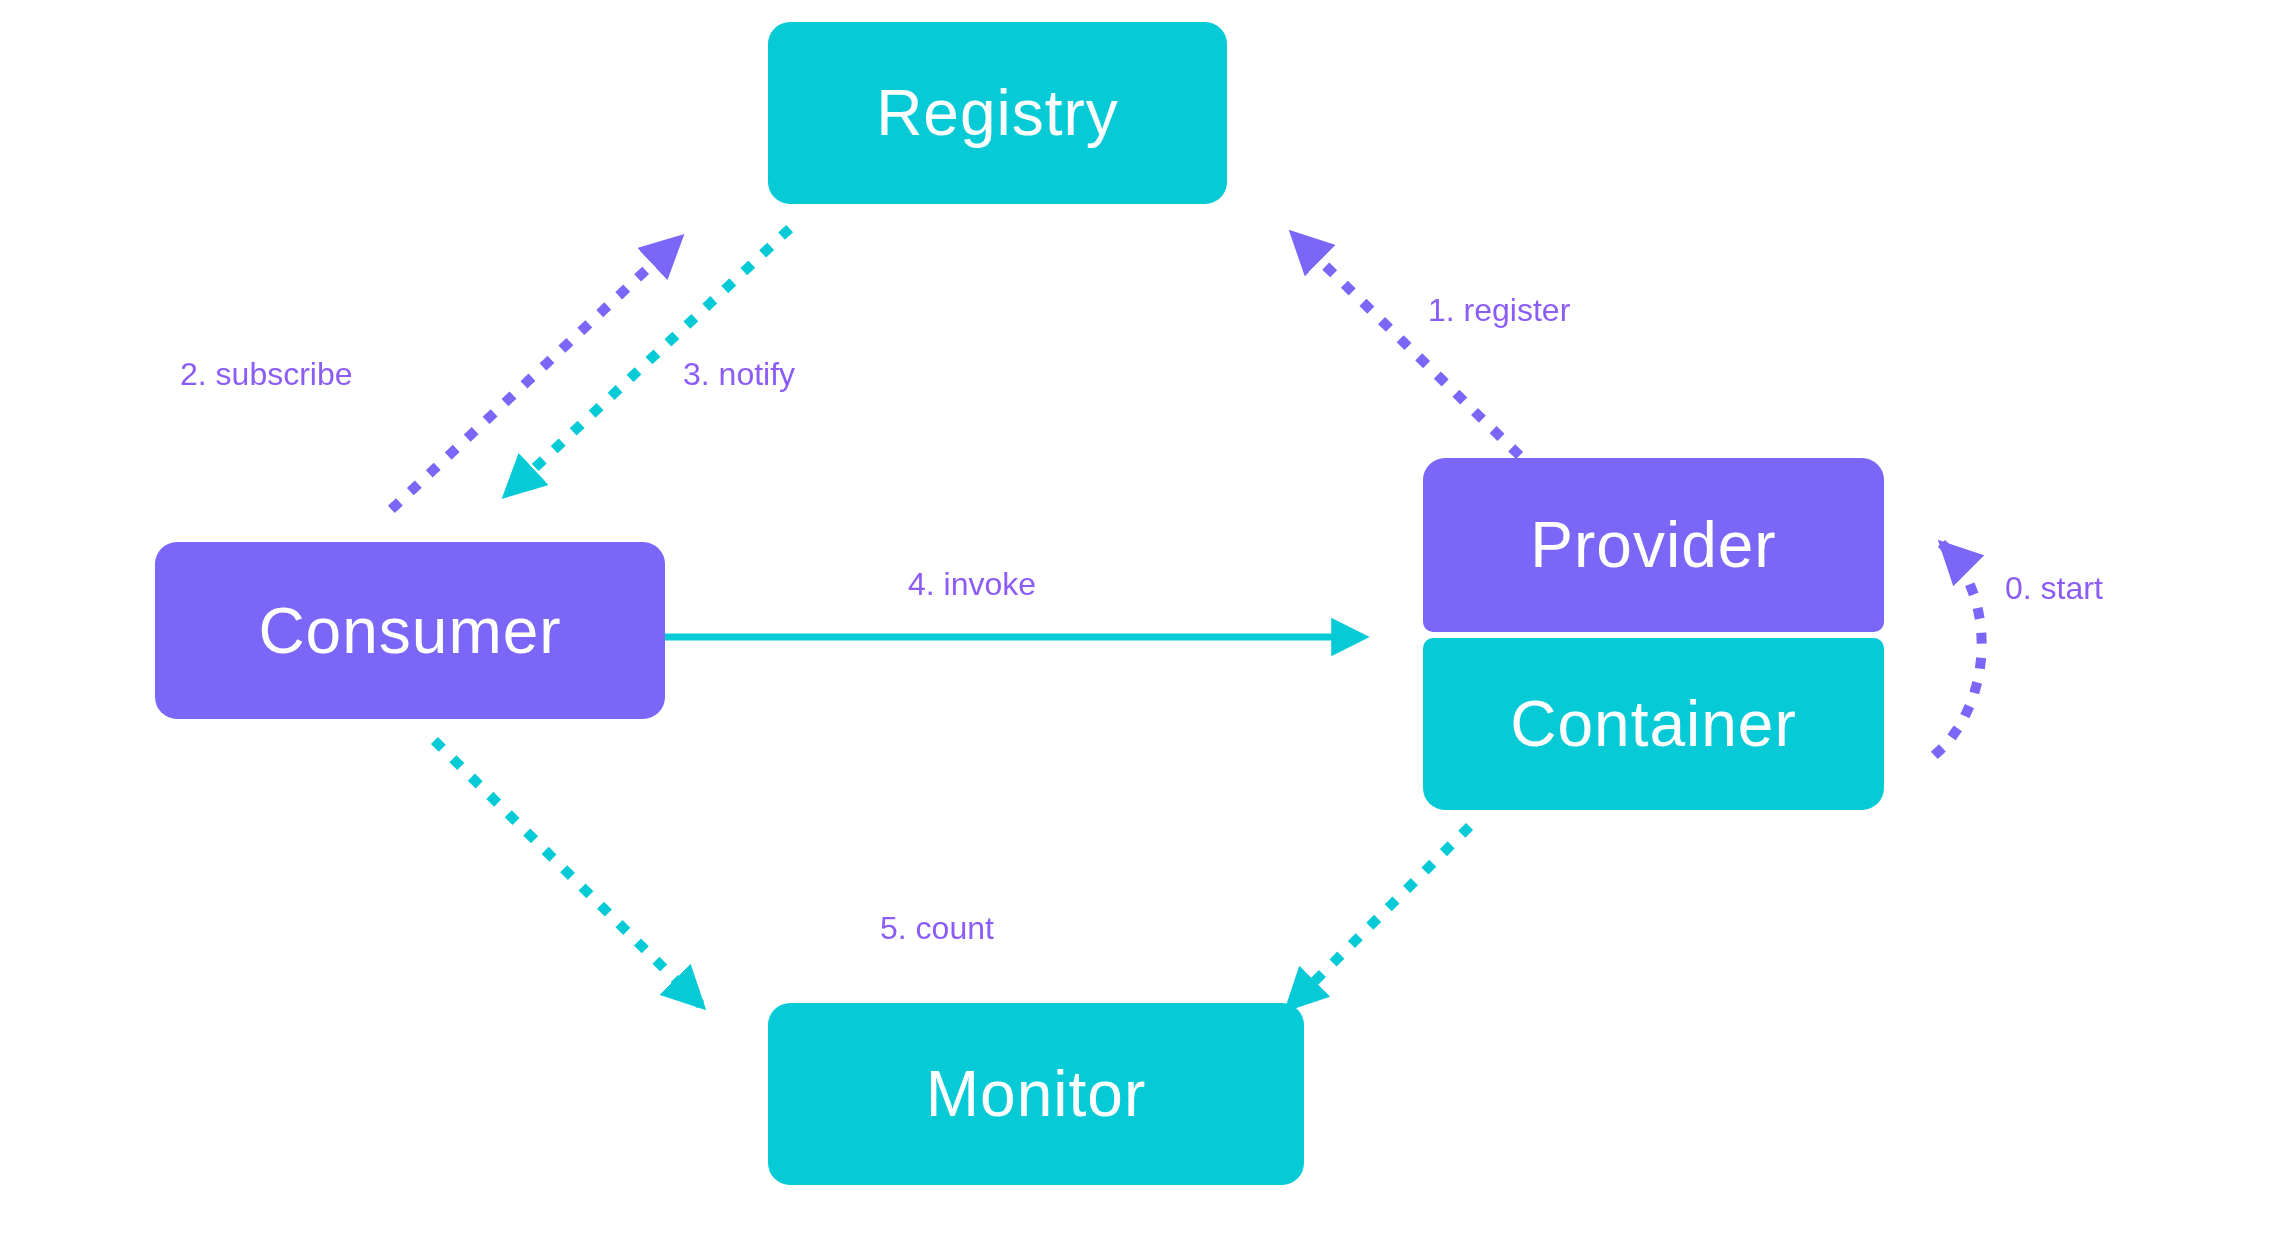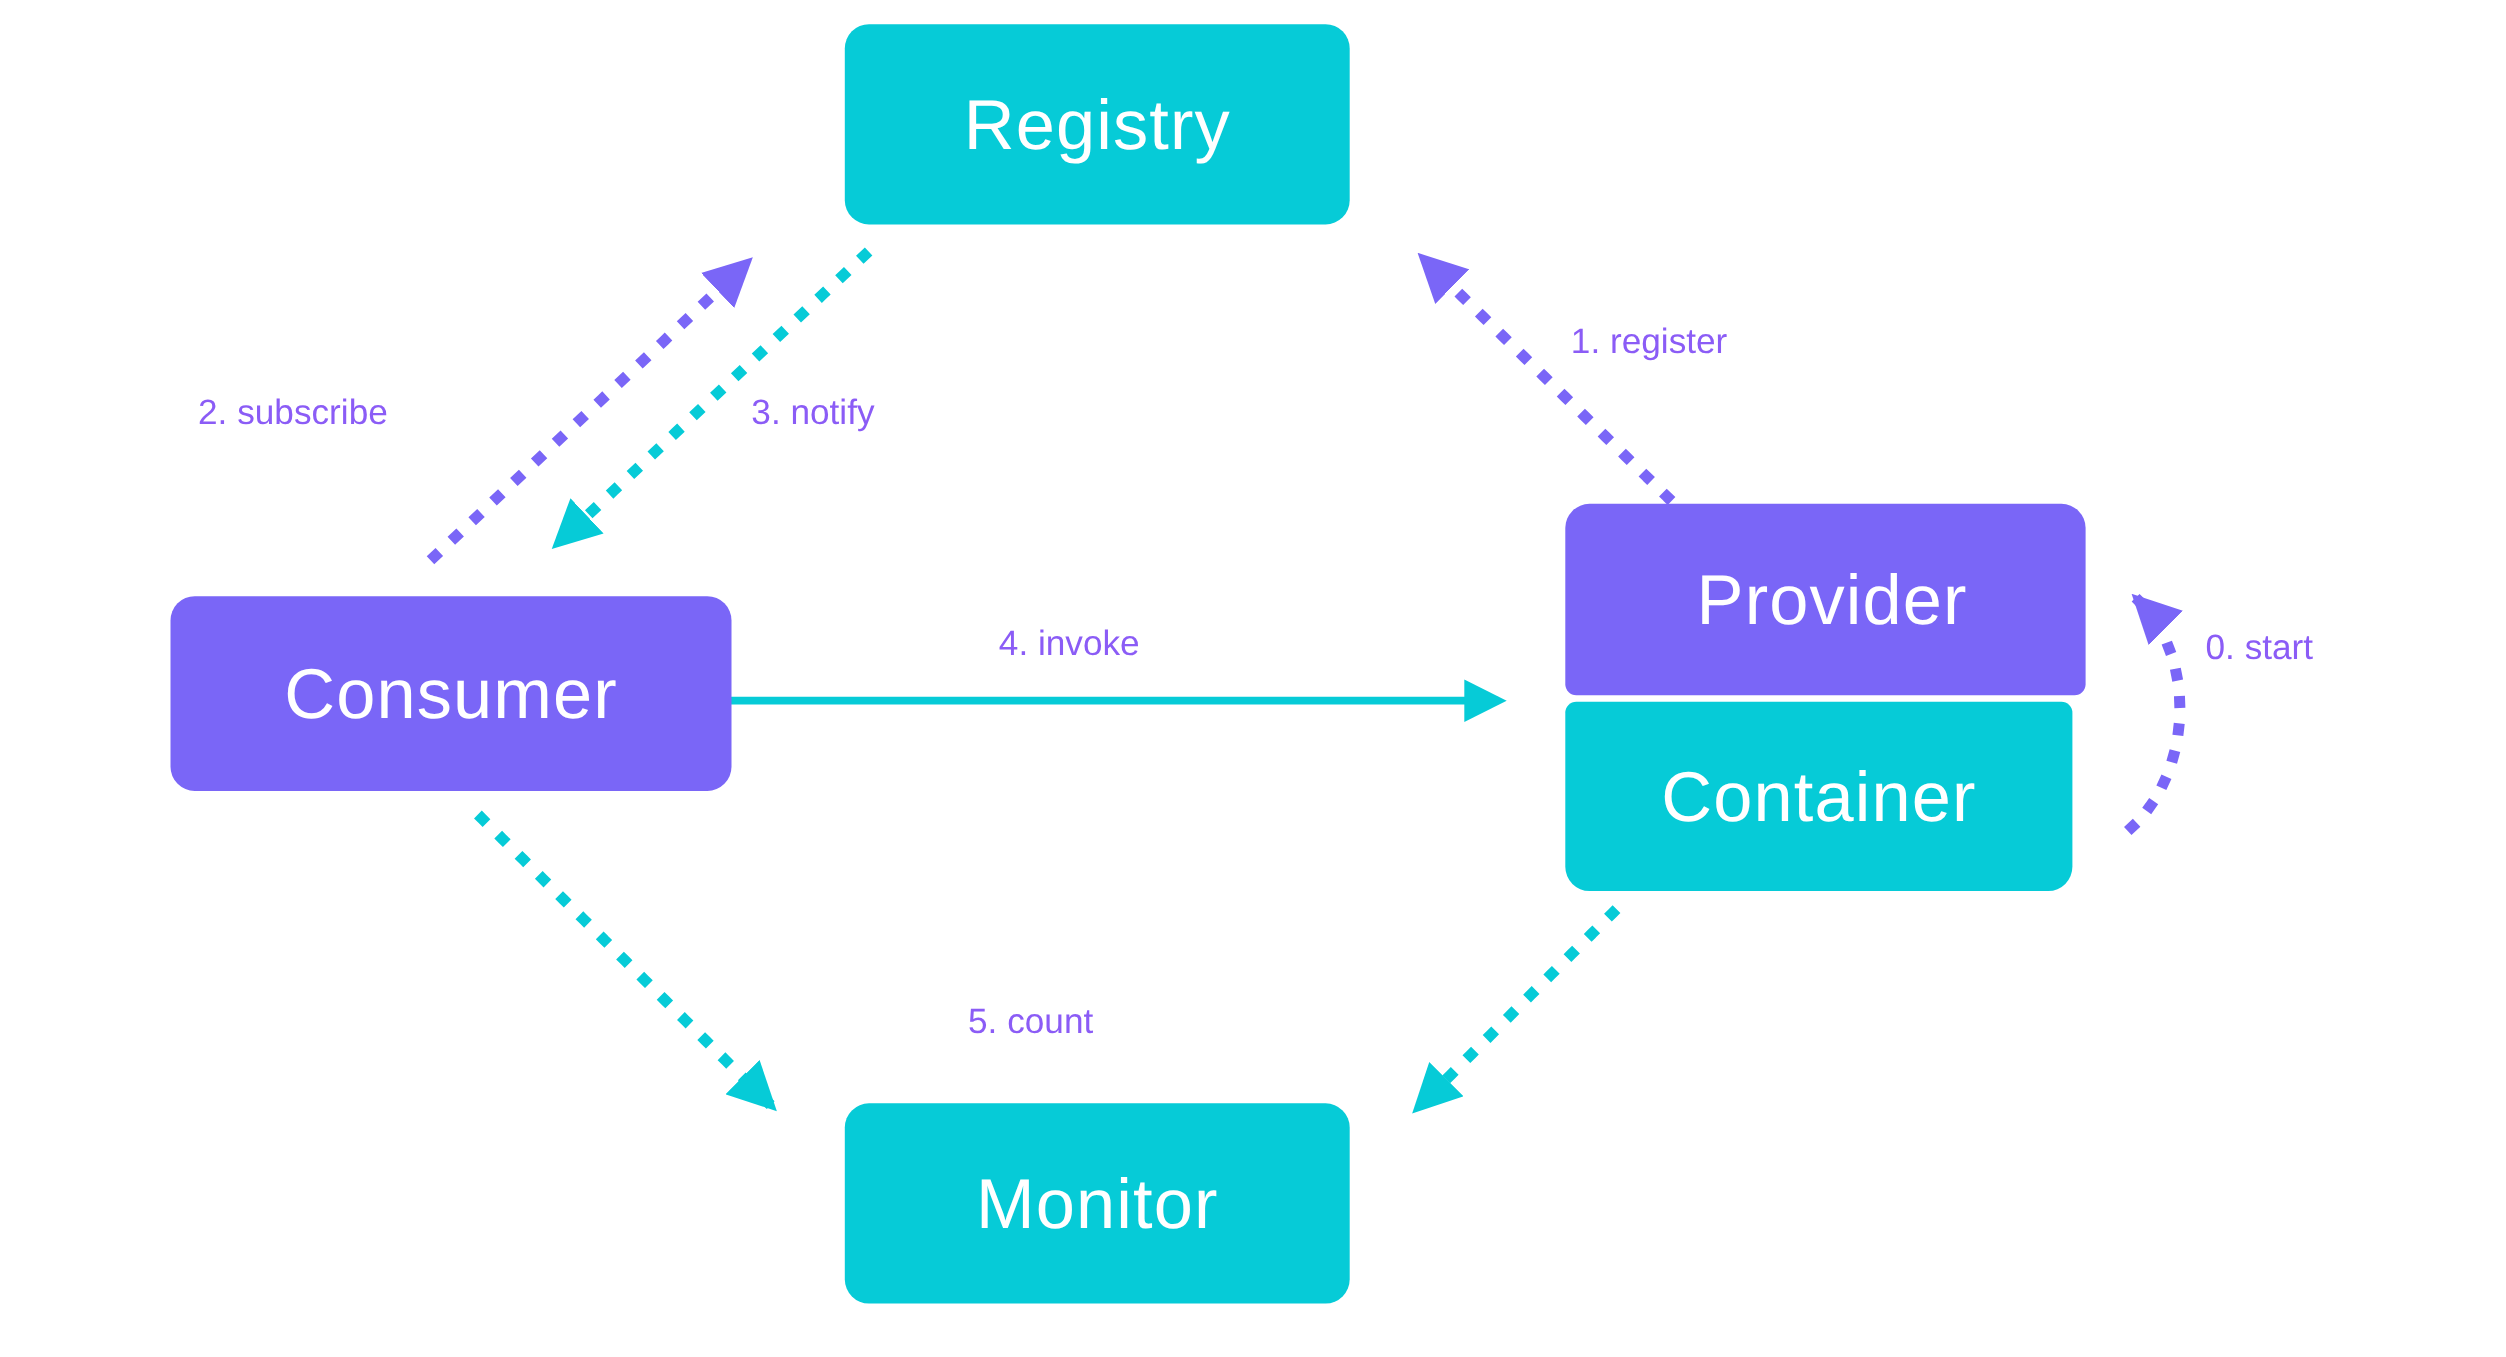--- a/index.html
+++ b/index.html
@@ -23,21 +23,21 @@
     justify-content: center;
     color: #ffffff;
     font-size: 64px;
     letter-spacing: 1px;
     border-radius: 22px;
   }
   .node-registry  { left: 768px;  top: 22px;   width: 459px; height: 182px; }
   .node-consumer  { left: 155px;  top: 542px;  width: 510px; height: 177px; }
   .node-provider  { left: 1423px; top: 458px;  width: 461px; height: 174px; border-radius: 22px 22px 10px 10px; }
   .node-container { left: 1423px; top: 638px;  width: 461px; height: 172px; border-radius: 10px 10px 22px 22px; }
-  .node-monitor   { left: 768px;  top: 1003px; width: 459px; height: 182px; }
+  .node-monitor   { left: 768px;  top: 1003px; width: 536px; height: 182px; }
   .edge-label {
     position: absolute;
     color: #8b5cf6;
     font-size: 32px;
     white-space: nowrap;
   }
   .label-subscribe { left: 180px;  top: 356px; }
   .label-notify    { left: 683px;  top: 356px; }
   .label-register  { left: 1428px; top: 292px; }
   .label-invoke    { left: 908px;  top: 566px; }
@@ -78,21 +78,21 @@
   </svg>
 
   <div class="node node-registry" style="background-color: rgb(6, 203, 215);">
     <span>Registry</span>
   </div>
 
   <div class="node node-consumer" style="background-color: rgb(122, 102, 247);">
     <span>Consumer</span>
   </div>
 
-  <div class="node node-provider" style="background-color: rgb(122, 102, 247); padding-left: 12px;">
+  <div class="node node-provider" style="background-color: rgb(122, 102, 247);">
     <span>Provider</span>
   </div>
 
   <div class="node node-container" style="background-color: rgb(6, 203, 215);">
     <span>Container</span>
   </div>
 
   <div class="node node-monitor" style="background-color: rgb(6, 203, 215);">
     <span>Monitor</span>
   </div>

